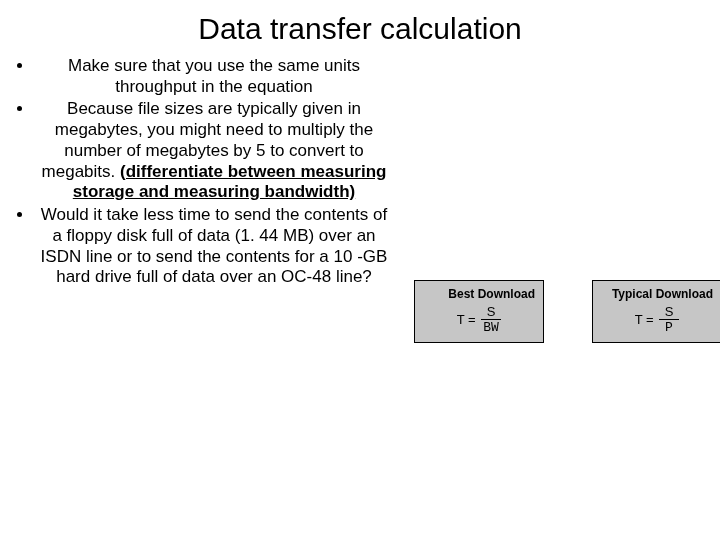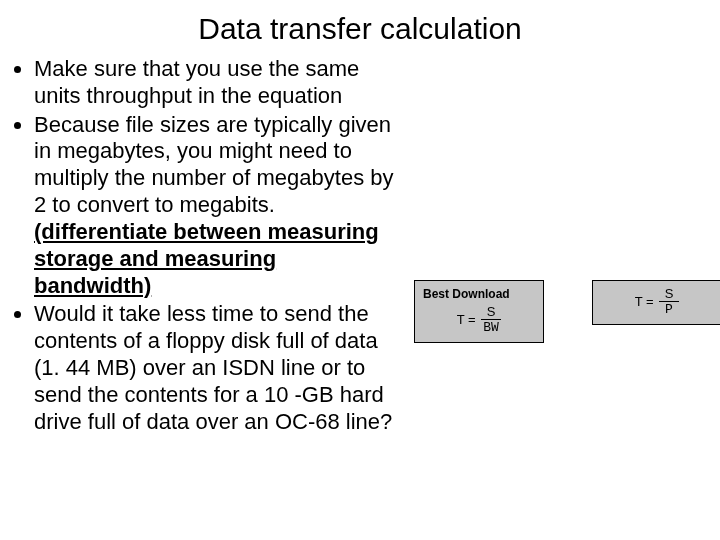--- a/index.html
+++ b/index.html
@@ -25,25 +25,26 @@
     margin: 4px 0 6px 0;
     font-weight: normal;
   }
   .body-row {
     display: flex;
     flex-direction: row;
     align-items: flex-start;
   }
   .bullets {
     width: 360px;
-    font-size: 22px;
+    font-size: 17px;
     line-height: 1.22;
     padding-left: 22px;
     margin: 4px 0 0 0;
     list-style: disc;
+    text-align: center;
   }
   .bullets li {
     margin-bottom: 2px;
   }
   .underline {
     text-decoration: underline;
     font-weight: bold;
   }
   .figures {
     flex: 1;
@@ -56,21 +57,21 @@
     border: 1px solid #000;
     padding: 6px 8px 8px 8px;
     box-sizing: border-box;
     width: 130px;
   }
   .formula-box.best { left: 20px; top: 228px; }
   .formula-box.typical { left: 198px; top: 228px; }
   .formula-title {
     font-size: 12px;
     font-weight: bold;
-    text-align: left;
+    text-align: right;
     margin-bottom: 4px;
   }
   .formula-eq {
     display: flex;
     align-items: center;
     justify-content: center;
     font-size: 13px;
     gap: 5px;
   }
   .frac {
@@ -92,39 +93,40 @@
 <body>
 
 <div class="slide">
   <h1 class="title">Data transfer calculation</h1>
 
   <div class="body-row">
 
     <ul class="bullets">
       <li>Make sure that you use the same units throughput in the equation</li>
       <li>
-        <span>Because file sizes are typically given in megabytes, you might need to multiply the number of megabytes by 2 to convert to megabits. </span><span class="underline">(differentiate between measuring storage and measuring bandwidth)</span>
+        <span>Because file sizes are typically given in megabytes, you might need to multiply the number of megabytes by 5 to convert to megabits. </span><span class="underline">(differentiate between measuring storage and measuring bandwidth)</span>
       </li>
-      <li>Would it take less time to send the contents of a floppy disk full of data (1. 44 MB) over an ISDN line or to send the contents for a 10 -GB hard drive full of data over an OC-68 line?</li>
+      <li>Would it take less time to send the contents of a floppy disk full of data (1. 44 MB) over an ISDN line or to send the contents for a 10 -GB hard drive full of data over an OC-48 line?</li>
     </ul>
 
     <div class="figures">
 
       <div class="formula-box best">
         <div class="formula-title">Best Download</div>
         <div class="formula-eq">
           <span>T =</span>
           <span class="frac">
             <span class="num">S</span>
             <span class="den">BW</span>
           </span>
         </div>
       </div>
 
       <div class="formula-box typical">
+        <div class="formula-title">Typical Download</div>
         <div class="formula-eq">
           <span>T =</span>
           <span class="frac">
             <span class="num">S</span>
             <span class="den">P</span>
           </span>
         </div>
       </div>
 
     </div>

